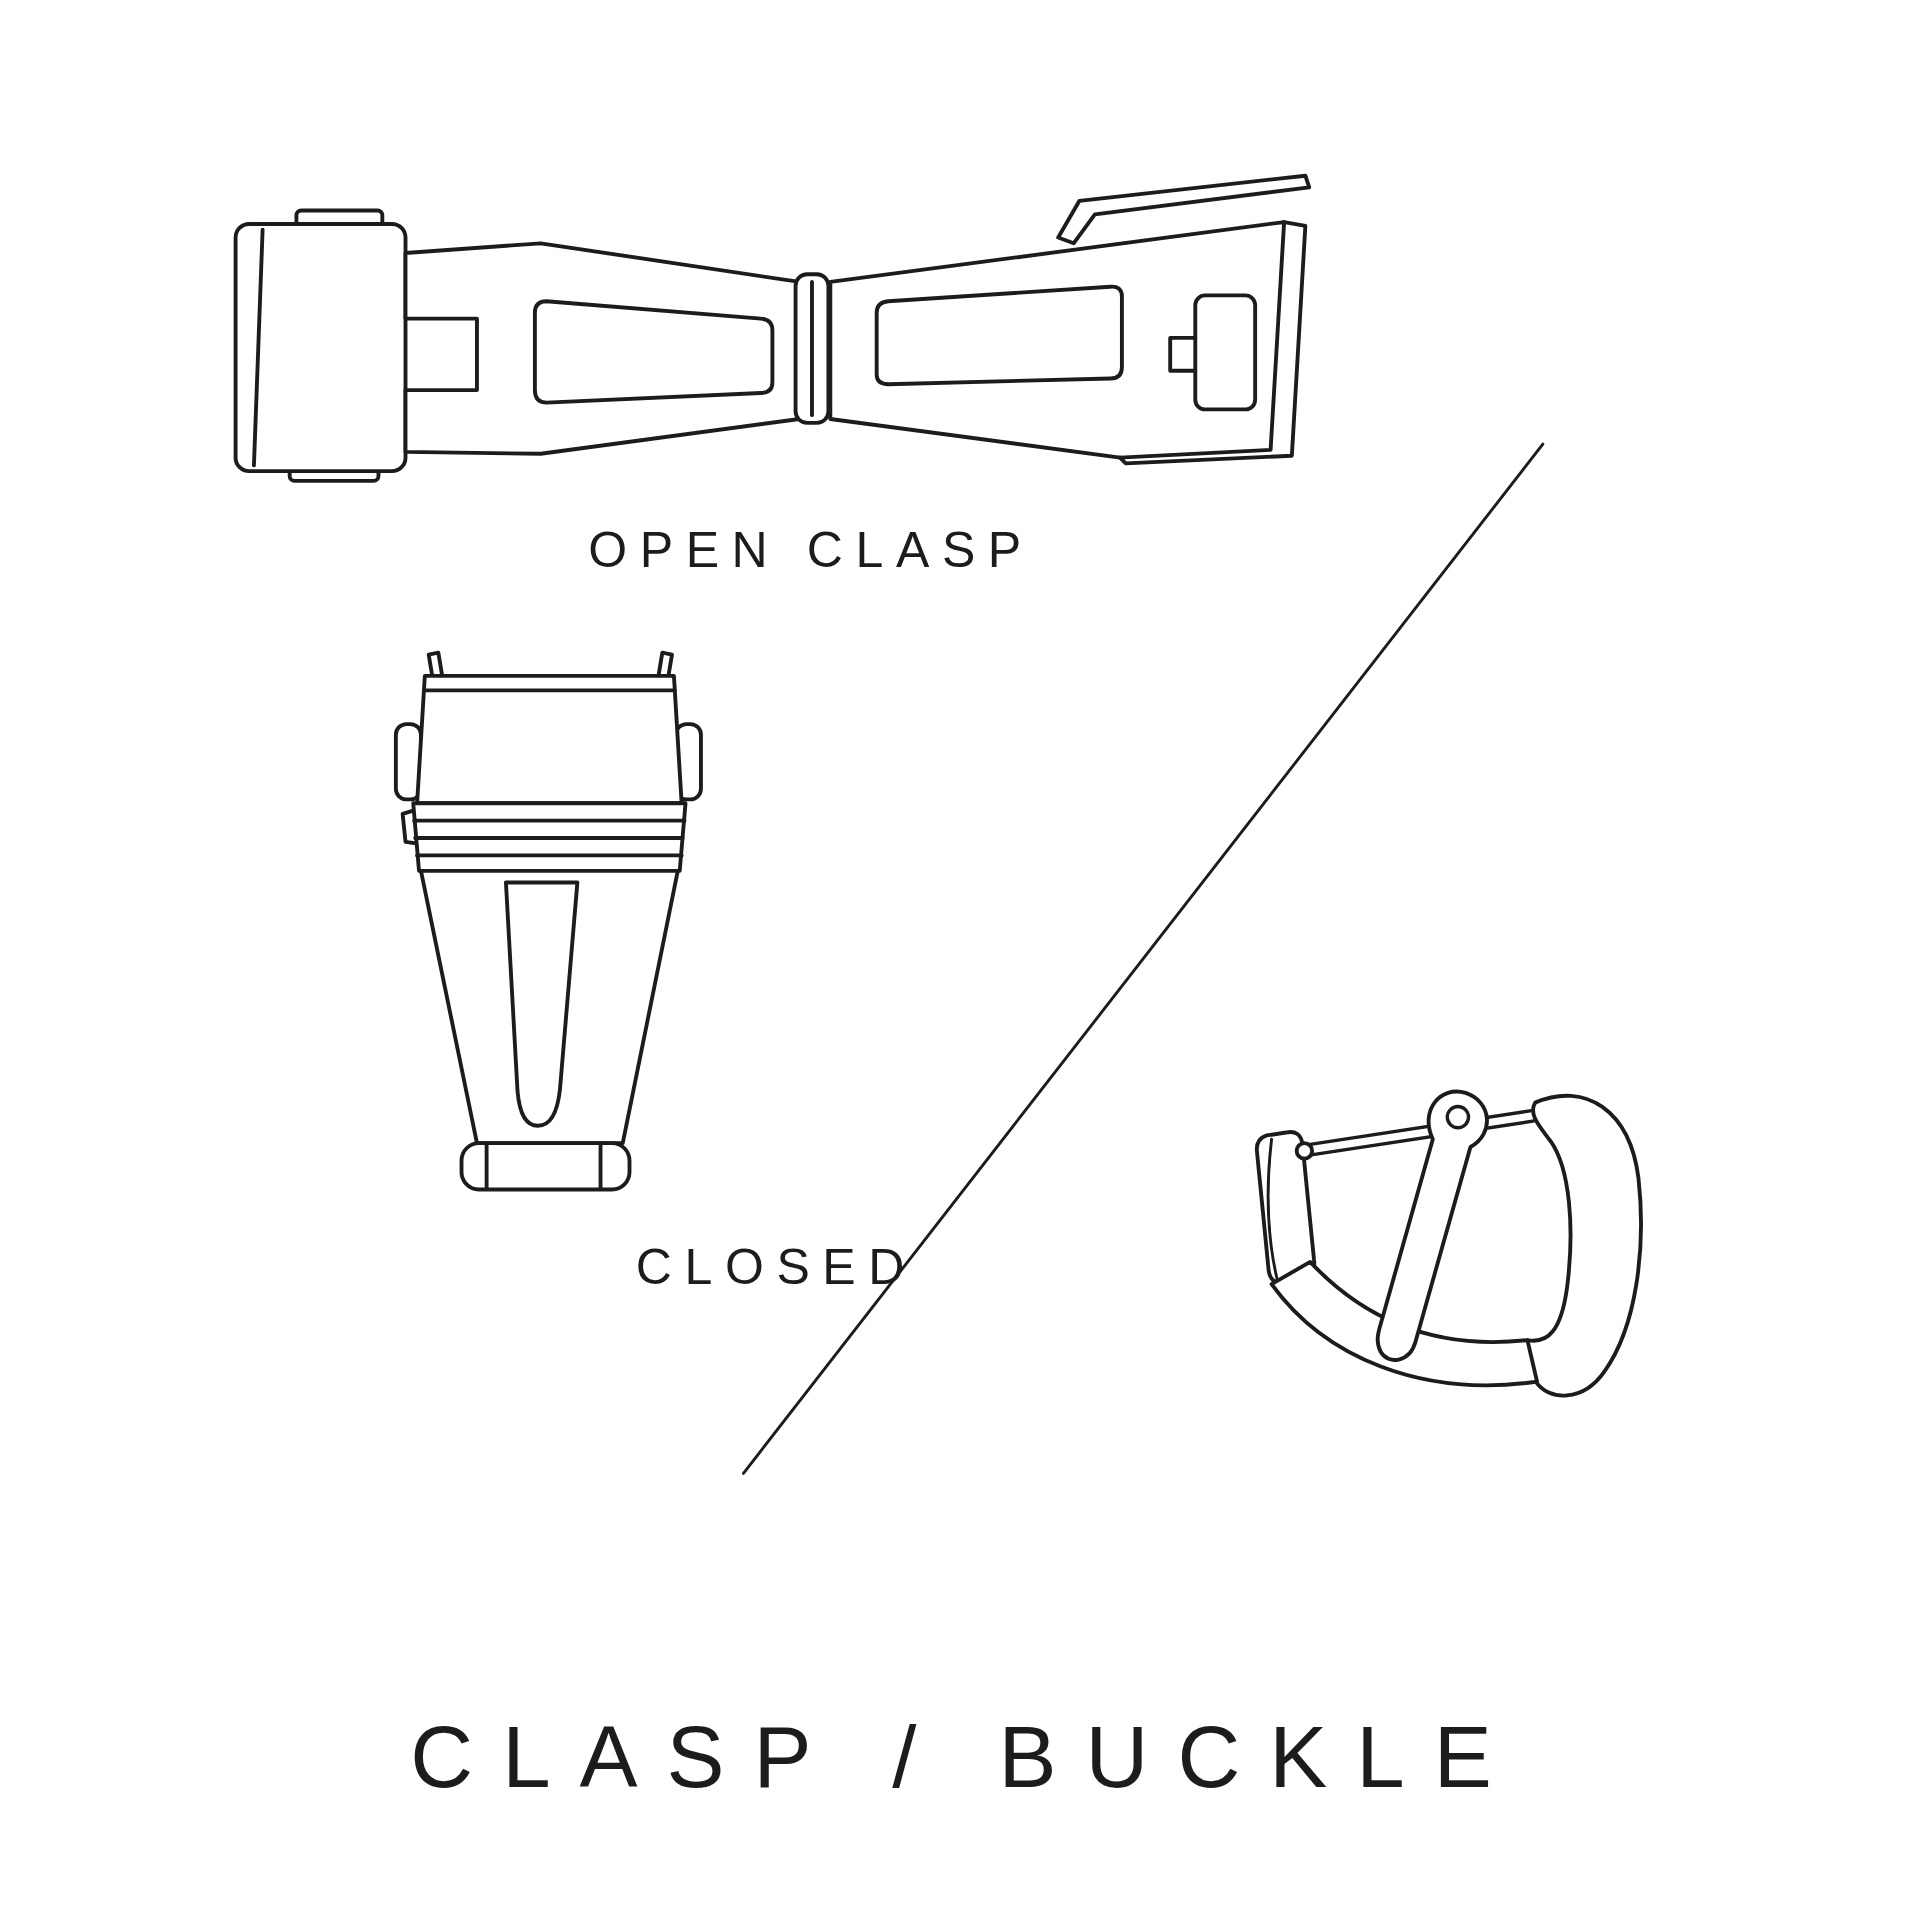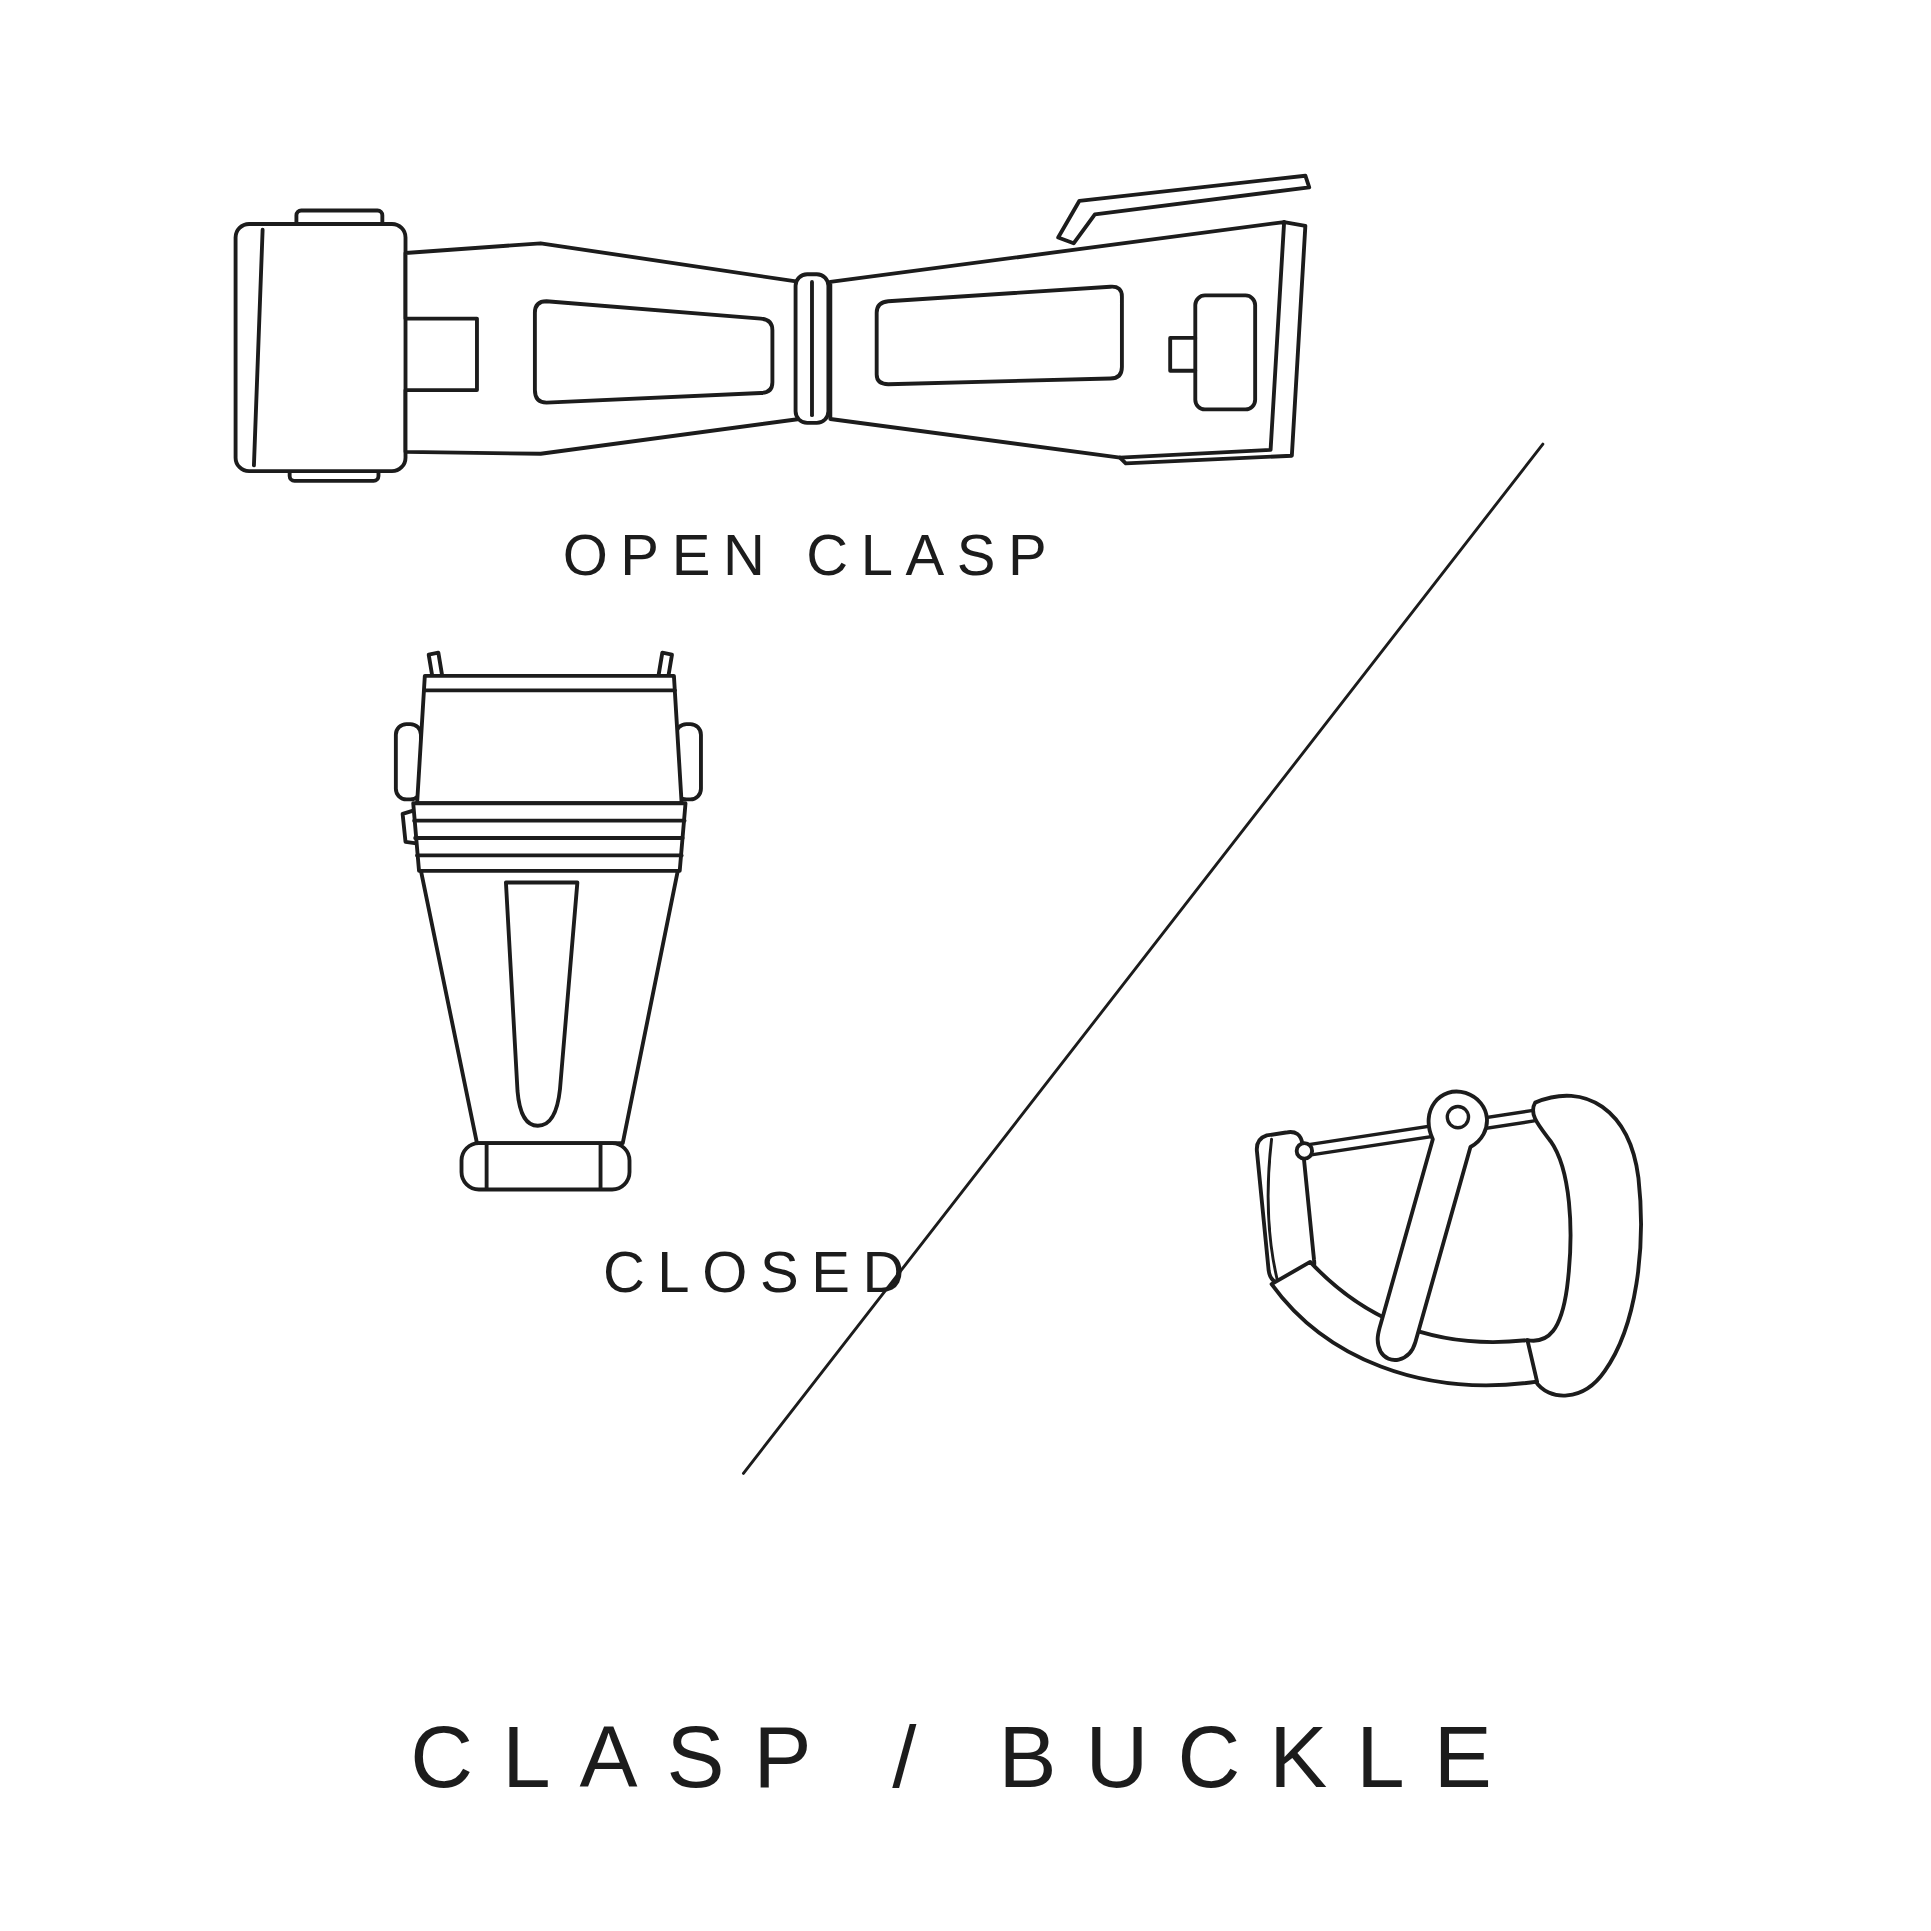--- a/index.html
+++ b/index.html
@@ -17,21 +17,21 @@
   }
   .art {
     position: absolute;
     top: 0; left: 0;
     width: 1931px;
     height: 1931px;
   }
   .caption {
     position: absolute;
     color: #1c1c1c;
-    font-size: 58px;
+    font-size: 50px;
     font-weight: 400;
     letter-spacing: 12.6px;
     text-align: center;
     white-space: nowrap;
   }
   .caption.open-clasp { left: 328px; top: 521px; width: 966px; }
   .caption.closed     { left: 145px; top: 1238px; width: 772px; text-align: right; }
   .title {
     position: absolute;
     left: 0; top: 1707px;

